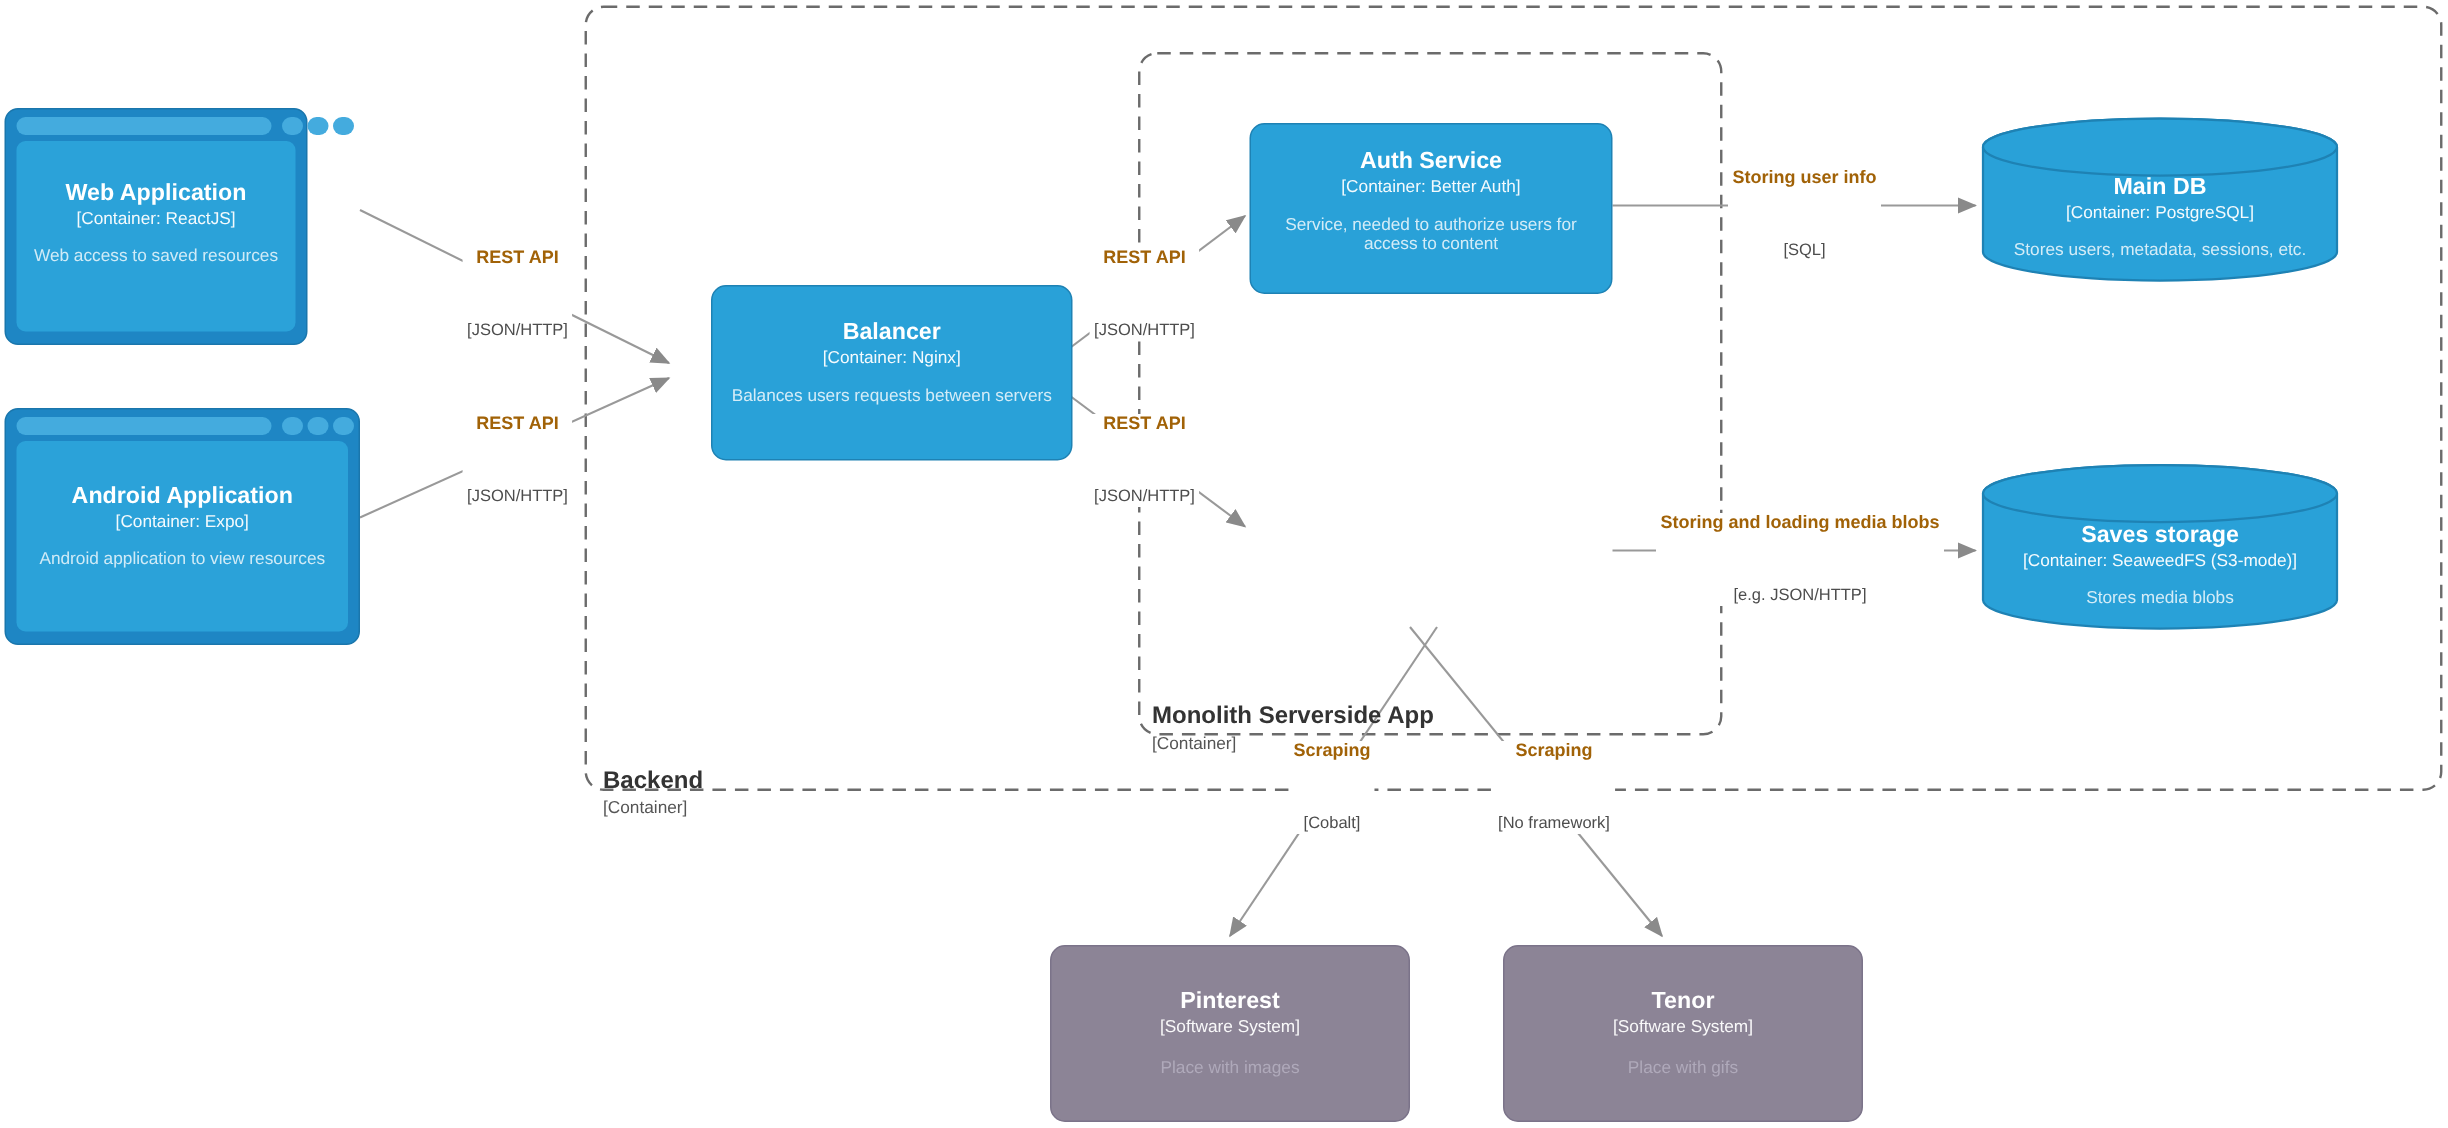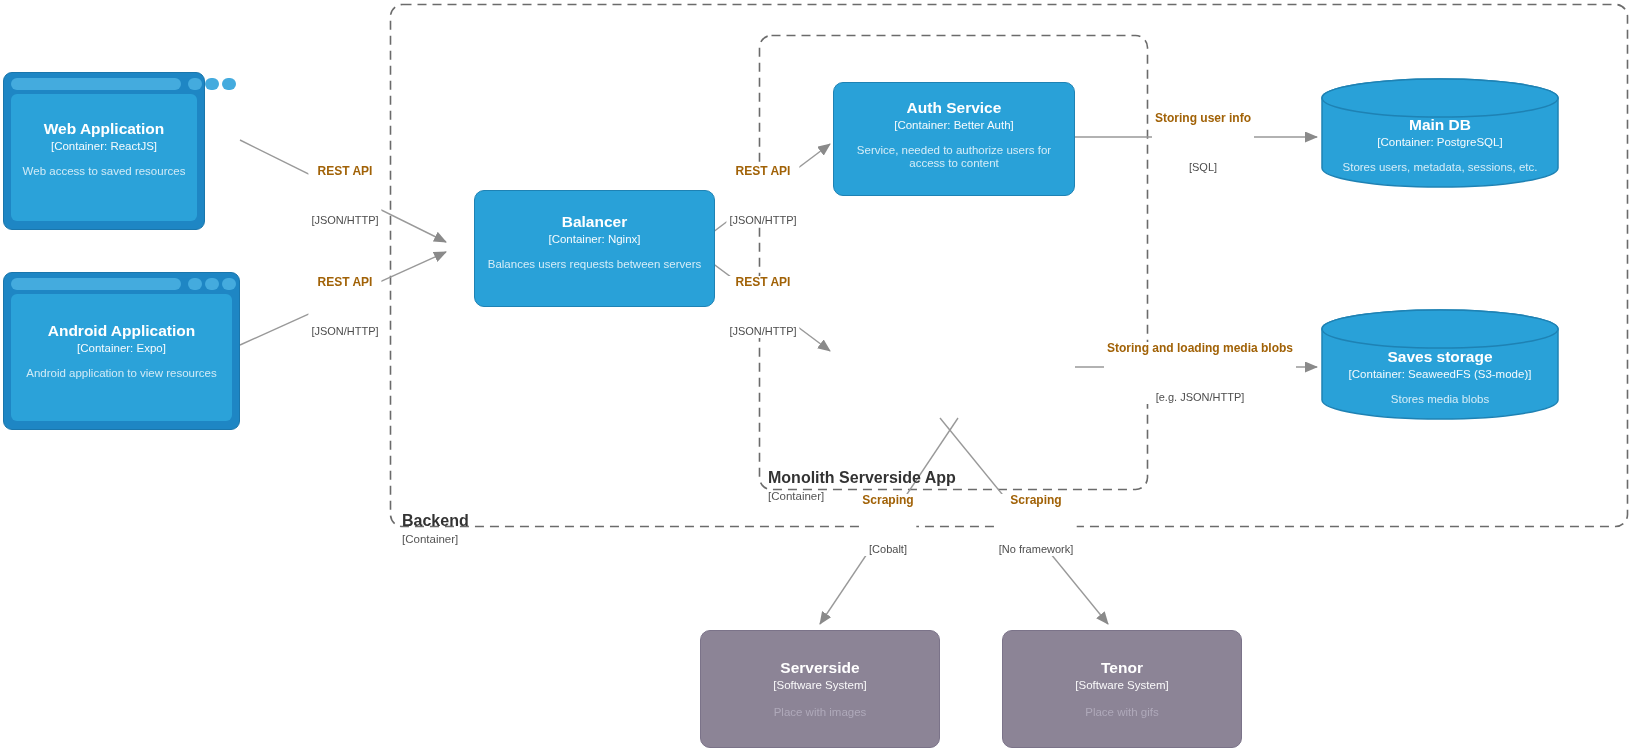--- a/index.html
+++ b/index.html
@@ -145,21 +145,21 @@
     </svg>
     <div class="txt" style="padding-top:24px;">
       <div class="ntitle">Saves storage</div>
       <div class="nsub">[Container: SeaweedFS (S3-mode)]</div>
       <div class="ndesc">Stores media blobs</div>
     </div>
   </div>
 
   <div class="node gbox" style="left:700px;top:630px;width:240px;height:118px;">
     <div class="txt">
-      <div class="ntitle">Serverside</div>
+      <div class="ntitle">Pinterest</div>
       <div class="nsub">[Software System]</div>
       <div class="ndesc">Place with images</div>
     </div>
   </div>
 
   <div class="node gbox" style="left:1002px;top:630px;width:240px;height:118px;">
     <div class="txt">
       <div class="ntitle">Tenor</div>
       <div class="nsub">[Software System]</div>
       <div class="ndesc">Place with gifs</div>

